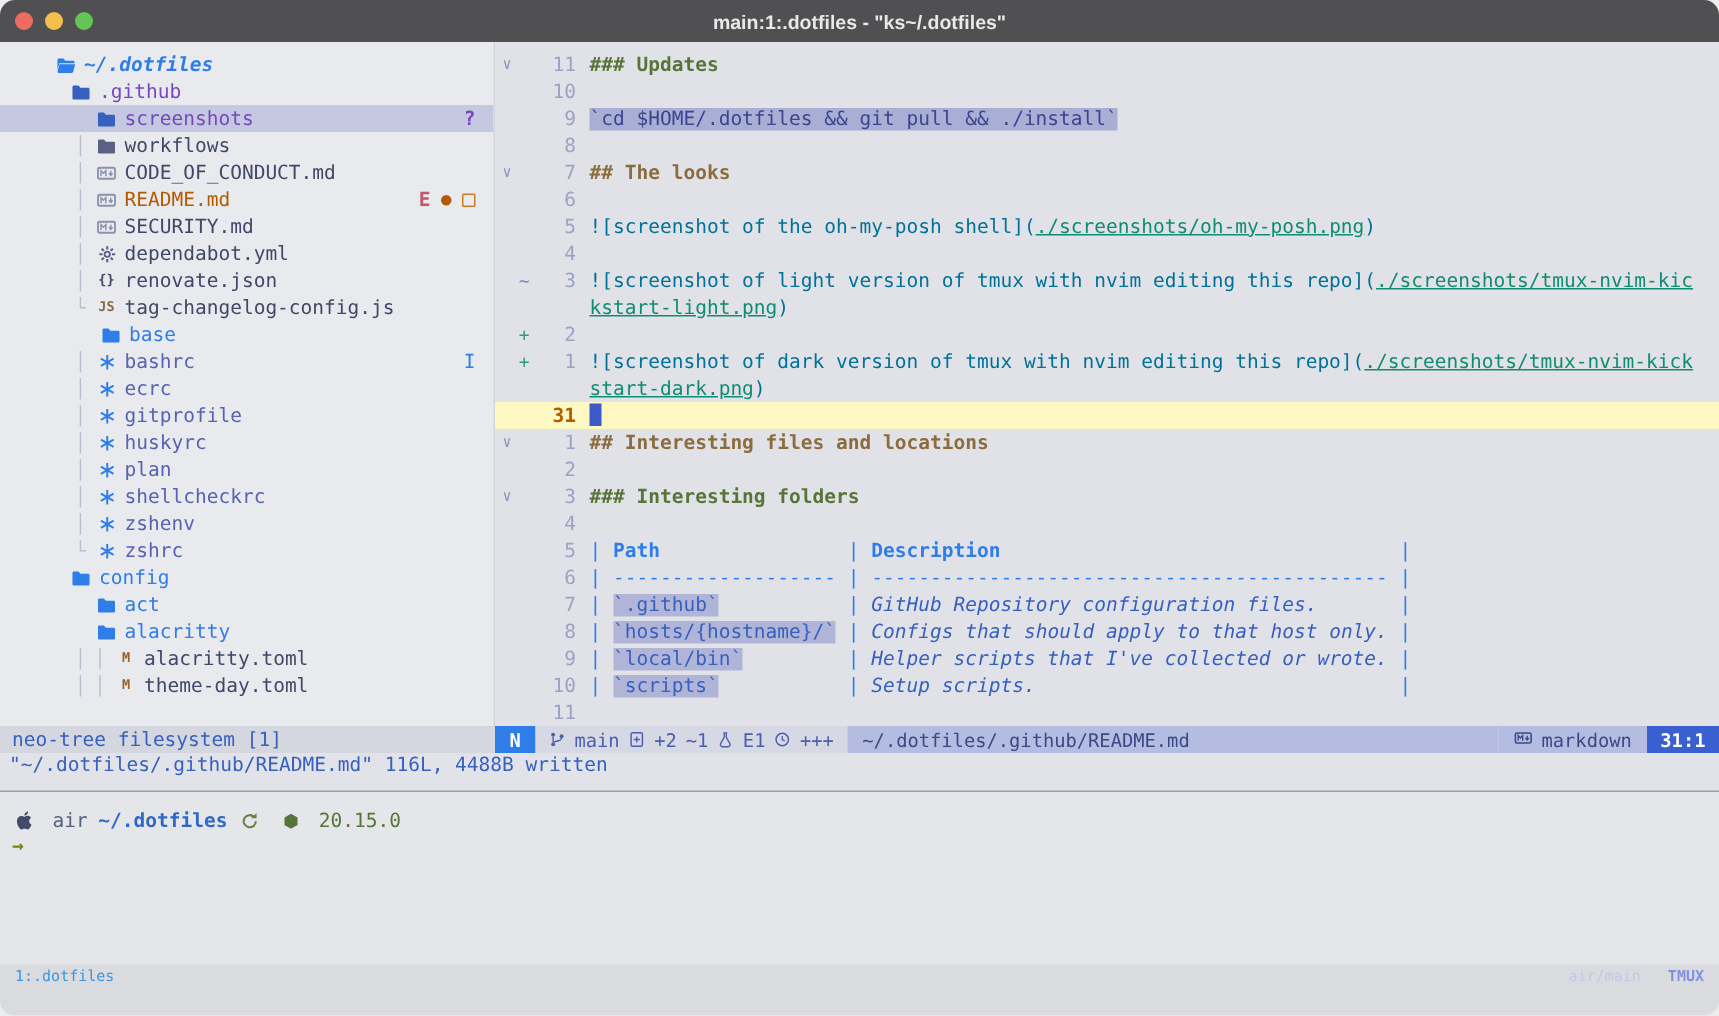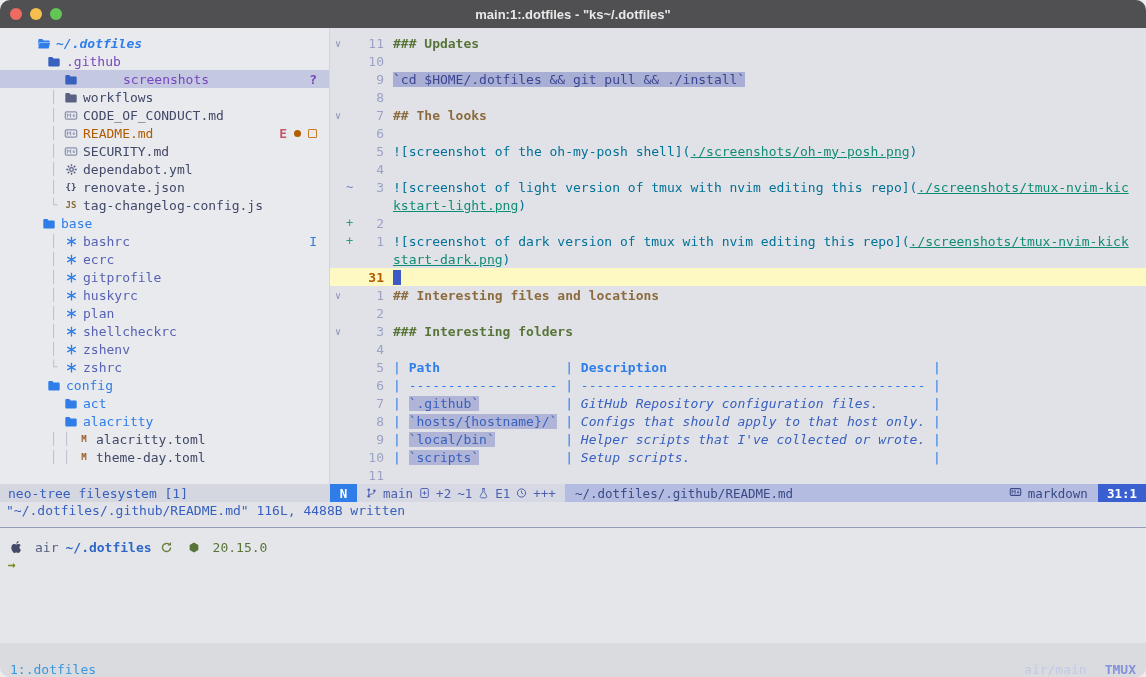--- a/index.html
+++ b/index.html
@@ -14,21 +14,21 @@
   .light.red { background:#ed6b60; }
   .light.yellow { background:#f5bf4e; }
   .light.green { background:#62c554; }
   .wtitle { position:absolute; left:0; right:0; text-align:center; color:#e9e9ea; font-family:"Liberation Sans", sans-serif; font-size:13px; font-weight:bold; }
 
   
   .mainrow { display:flex; height:474px; flex:none; }
   .sidebar { width:330px; flex:none; background:#e9eaee; display:flex; flex-direction:column; border-right:1px solid #d3d5dd; }
   .tree { height:456px; overflow:hidden; padding-top:6px; }
   .trow { height:18px; display:flex; align-items:center; white-space:pre; font-size:13px; }
-  .trow.sel { background:#c4c8e0;gap:40px; }
+  .trow.sel { background:#c4c8e0; }
   .guide { width:13px; flex:none; color:#b9bdce; font-size:12px; }
   .ticon { width:16px; flex:none; display:inline-flex; align-items:center; justify-content:center; margin-right:4px; }
   .ticon svg { display:block; }
   .ticon-text { font-weight:bold; font-size:9px; letter-spacing:0; }
   .tlabel { }
   .lab-root { color:#2e7de9; font-weight:bold; font-style:italic; }
   .lab-purple { color:#7847bd; }
   .lab-plain { color:#414868; }
   .lab-orange { color:#b15c00; }
   .lab-blue { color:#2e7de9; }
@@ -77,21 +77,21 @@
 
   
   .cmdline { height:25px; background:#e2e3e8; color:#3760bf; font-size:13px; padding:1px 0 0 6px; flex:none; }
   .pane-divider { height:1px; background:#959cb8; flex:none; }
   .shell { height:115px; background:#e5e6ea; padding:9px 0 0 8px; flex:none; font-size:13px; }
   .promptline { height:20px; display:flex; align-items:center; gap:7px; }
   .p-host { color:#56617f; }
   .p-path { color:#3068c9; font-weight:bold; }
   .p-node { color:#587539; }
   .arrowline { height:18px; color:#7a8618; font-weight:bold; }
-  .tmuxbar { height:34px; background:#dadbdf; flex:none; display:flex; align-items:flex-end; padding:3px 10px 0 10px; font-size:13px; }
+  .tmuxbar { height:34px; background:#dadbdf; flex:none; display:flex; align-items:flex-start; padding:3px 10px 0 10px; font-size:10px; }
   .tmux-win { color:#3a96dd; }
   .tmux-spacer { flex:1; }
   .tmux-session { color:#c3c8e6; margin-right:18px; }
   .tmux-label { color:#8591dd; font-weight:bold; }
 </style>
 </head>
 <body>
 
 <div class="window">
 
@@ -136,21 +136,21 @@
                 <path d="M11.5 6v3.2M10 8l1.5 1.7L13 8" fill="none" stroke="currentColor" stroke-width="1.2"></path>
               </svg></span><span class="tlabel lab-plain">SECURITY.md</span></div>
           <div class="trow" style="padding-left: 50px;"><span class="guide">│</span><span class="ticon" style="color: rgb(90, 97, 131);"><svg width="13" height="13" viewBox="0 0 16 16">
                 <circle cx="8" cy="8" r="2.2" fill="none" stroke="currentColor" stroke-width="1.5"></circle>
                 <g stroke="currentColor" stroke-width="1.7">
                   <path d="M8 1.5v2.6M8 11.9v2.6M1.5 8h2.6M11.9 8h2.6M3.4 3.4l1.8 1.8M10.8 10.8l1.8 1.8M12.6 3.4l-1.8 1.8M5.2 10.8l-1.8 1.8"></path>
                 </g>
               </svg></span><span class="tlabel lab-plain">dependabot.yml</span></div>
           <div class="trow" style="padding-left: 50px;"><span class="guide">│</span><span class="ticon ticon-text" style="color: rgb(65, 72, 104);">{}</span><span class="tlabel lab-plain">renovate.json</span></div>
           <div class="trow" style="padding-left: 50px;"><span class="guide">└</span><span class="ticon ticon-text" style="color: rgb(140, 108, 62);">JS</span><span class="tlabel lab-plain">tag-changelog-config.js</span></div>
-          <div class="trow" style="padding-left: 41px;"><span class="ticon" style="color: rgb(46, 125, 233);"><svg width="14" height="13" viewBox="0 0 16 16">
+          <div class="trow" style="padding-left: 66px;"><span class="ticon" style="color: rgb(46, 125, 233);"><svg width="14" height="13" viewBox="0 0 16 16">
                 <path fill="currentColor" d="M1 3.6c0-.6.5-1.1 1.1-1.1h3.8l1.6 1.8h6.4c.6 0 1.1.5 1.1 1.1v7.5c0 .6-.5 1.1-1.1 1.1H2.1c-.6 0-1.1-.5-1.1-1.1z"></path>
               </svg></span><span class="tlabel lab-blue">base</span></div>
           <div class="trow" style="padding-left: 50px;"><span class="guide">│</span><span class="ticon" style="color: rgb(46, 125, 233);"><svg width="13" height="13" viewBox="0 0 16 16">
                 <path d="M8 2v12M2.8 5l10.4 6M13.2 5 2.8 11" stroke="currentColor" stroke-width="1.6"></path>
               </svg></span><span class="tlabel lab-dotfile">bashrc</span><span class="tspacer"></span><span class="badges"><span class="badge-text" style="color: rgb(46, 125, 233);">I</span></span></div>
           <div class="trow" style="padding-left: 50px;"><span class="guide">│</span><span class="ticon" style="color: rgb(46, 125, 233);"><svg width="13" height="13" viewBox="0 0 16 16">
                 <path d="M8 2v12M2.8 5l10.4 6M13.2 5 2.8 11" stroke="currentColor" stroke-width="1.6"></path>
               </svg></span><span class="tlabel lab-dotfile">ecrc</span></div>
           <div class="trow" style="padding-left: 50px;"><span class="guide">│</span><span class="ticon" style="color: rgb(46, 125, 233);"><svg width="13" height="13" viewBox="0 0 16 16">
                 <path d="M8 2v12M2.8 5l10.4 6M13.2 5 2.8 11" stroke="currentColor" stroke-width="1.6"></path>

